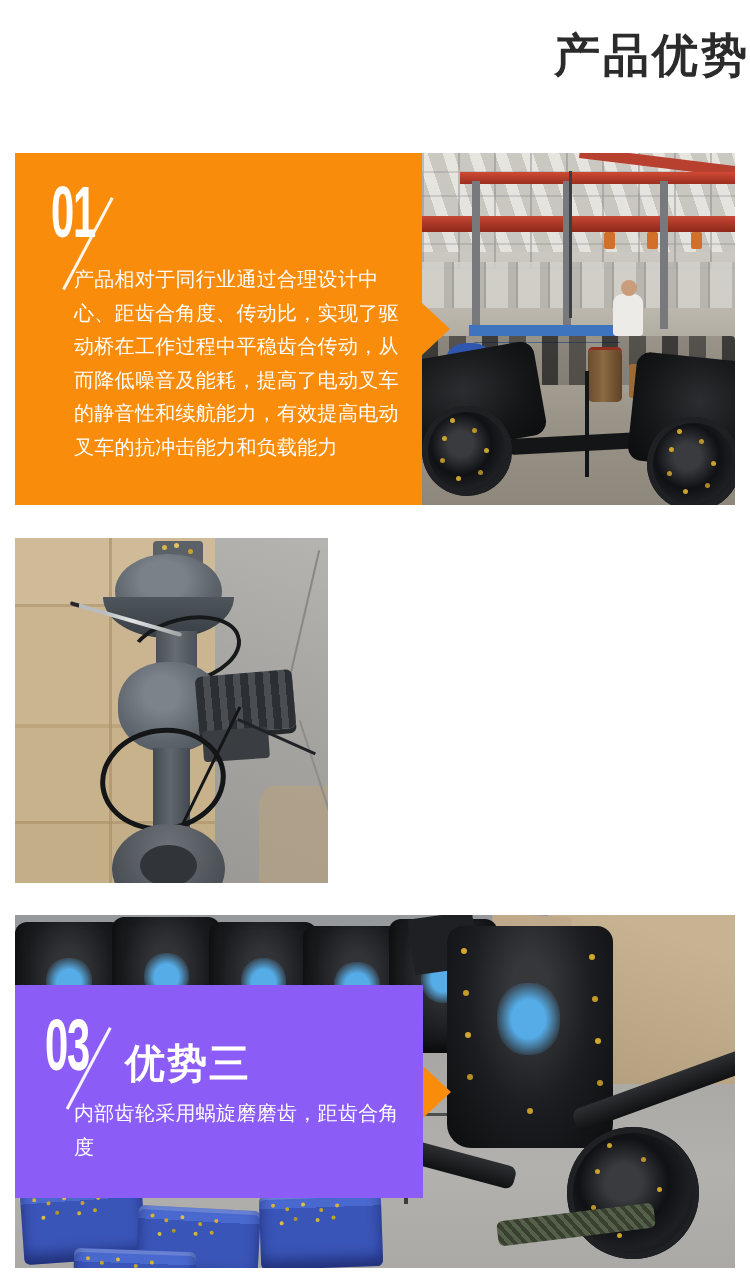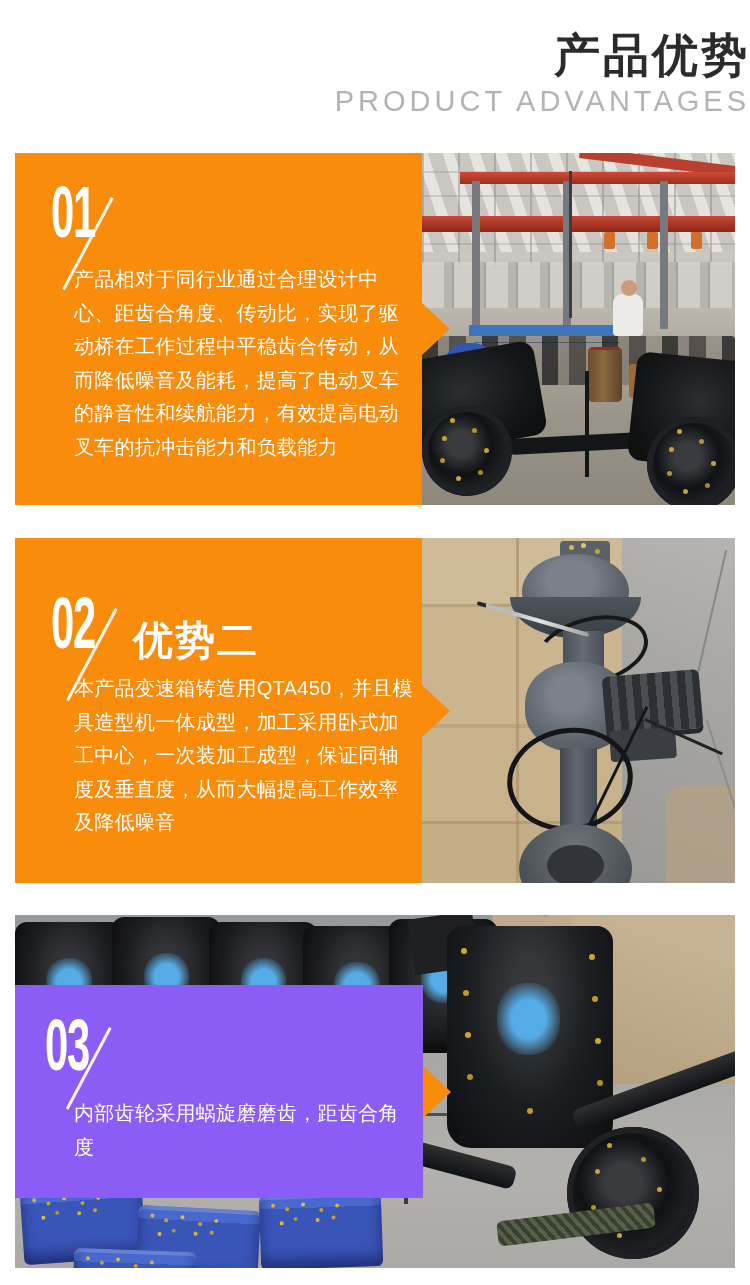--- a/index.html
+++ b/index.html
@@ -149,21 +149,20 @@
   .p3-spill{left:26%;top:72%;width:14%;height:5%;border-radius:50%;opacity:.8;
     background:radial-gradient(#7d7466 0 40%,rgba(125,116,102,0) 75%);}
 </style>
 </head>
 <body>
 
 <div class="page">
 
   <div class="hdr">
     <h1>产品优势</h1>
-    <div class="sub">PRODUCT ADVANTAGES</div>
   </div>
 
   <section class="adv s1">
     <div class="panel">
       <div class="num">01</div>
       <i class="slash"></i>
       <p class="bodytxt">产品相对于同行业通过合理设计中心、距齿合角度、传动比，实现了驱动桥在工作过程中平稳齿合传动，从而降低噪音及能耗，提高了电动叉车的静音性和续航能力，有效提高电动叉车的抗冲击能力和负载能力</p>
       <i class="notch"></i>
     </div>
     <figure class="photo" style="margin:0" aria-label="工厂车间照片：红色天车钢结构厂房内工人装配驱动桥">
@@ -195,27 +194,20 @@
       <i class="hub p1-hubL">
           <i class="bolts"></i>
         </i>
       <i class="hub p1-hubR">
           <i class="bolts"></i>
         </i>
     </figure>
   </section>
 
   <section class="adv s2">
-    <div class="panel">
-      <div class="num">02</div>
-      <i class="slash"></i>
-      <h3 class="ttl">优势二</h3>
-      <p class="bodytxt">本产品变速箱铸造用QTA450，并且模具造型机一体成型，加工采用卧式加工中心，一次装加工成型，保证同轴度及垂直度，从而大幅提高工作效率及降低噪音</p>
-      <i class="notch"></i>
-    </div>
     <figure class="photo" style="margin:0" aria-label="产品照片：灰色驱动桥总成竖放在纸板与水泥地上">
       <i class="p2-floor"></i>
       <i class="p2-card"></i>
       <i class="p2-seam"></i>
       <i class="p2-patch"></i>
       <i class="p2-crack"></i>
       <i class="p2-crack2"></i>
       <i class="p2-topcap"></i>
       <i class="p2-glint"></i>
       <i class="p2-drum"></i>
@@ -278,18 +270,19 @@
       <i class="p3-bin b3">
           <i class="bolts"></i>
         </i>
       <i class="p3-bin b4">
           <i class="bolts"></i>
         </i>
     </figure>
     <div class="panel box3">
       <div class="num">03</div>
       <i class="slash"></i>
+      <h3 class="ttl">优势三</h3>
       <p class="bodytxt">内部齿轮采用蜗旋磨磨齿，距齿合角度</p>
       <i class="notch"></i>
     </div>
   </section>
 
 </div>
 
 </body></html>

